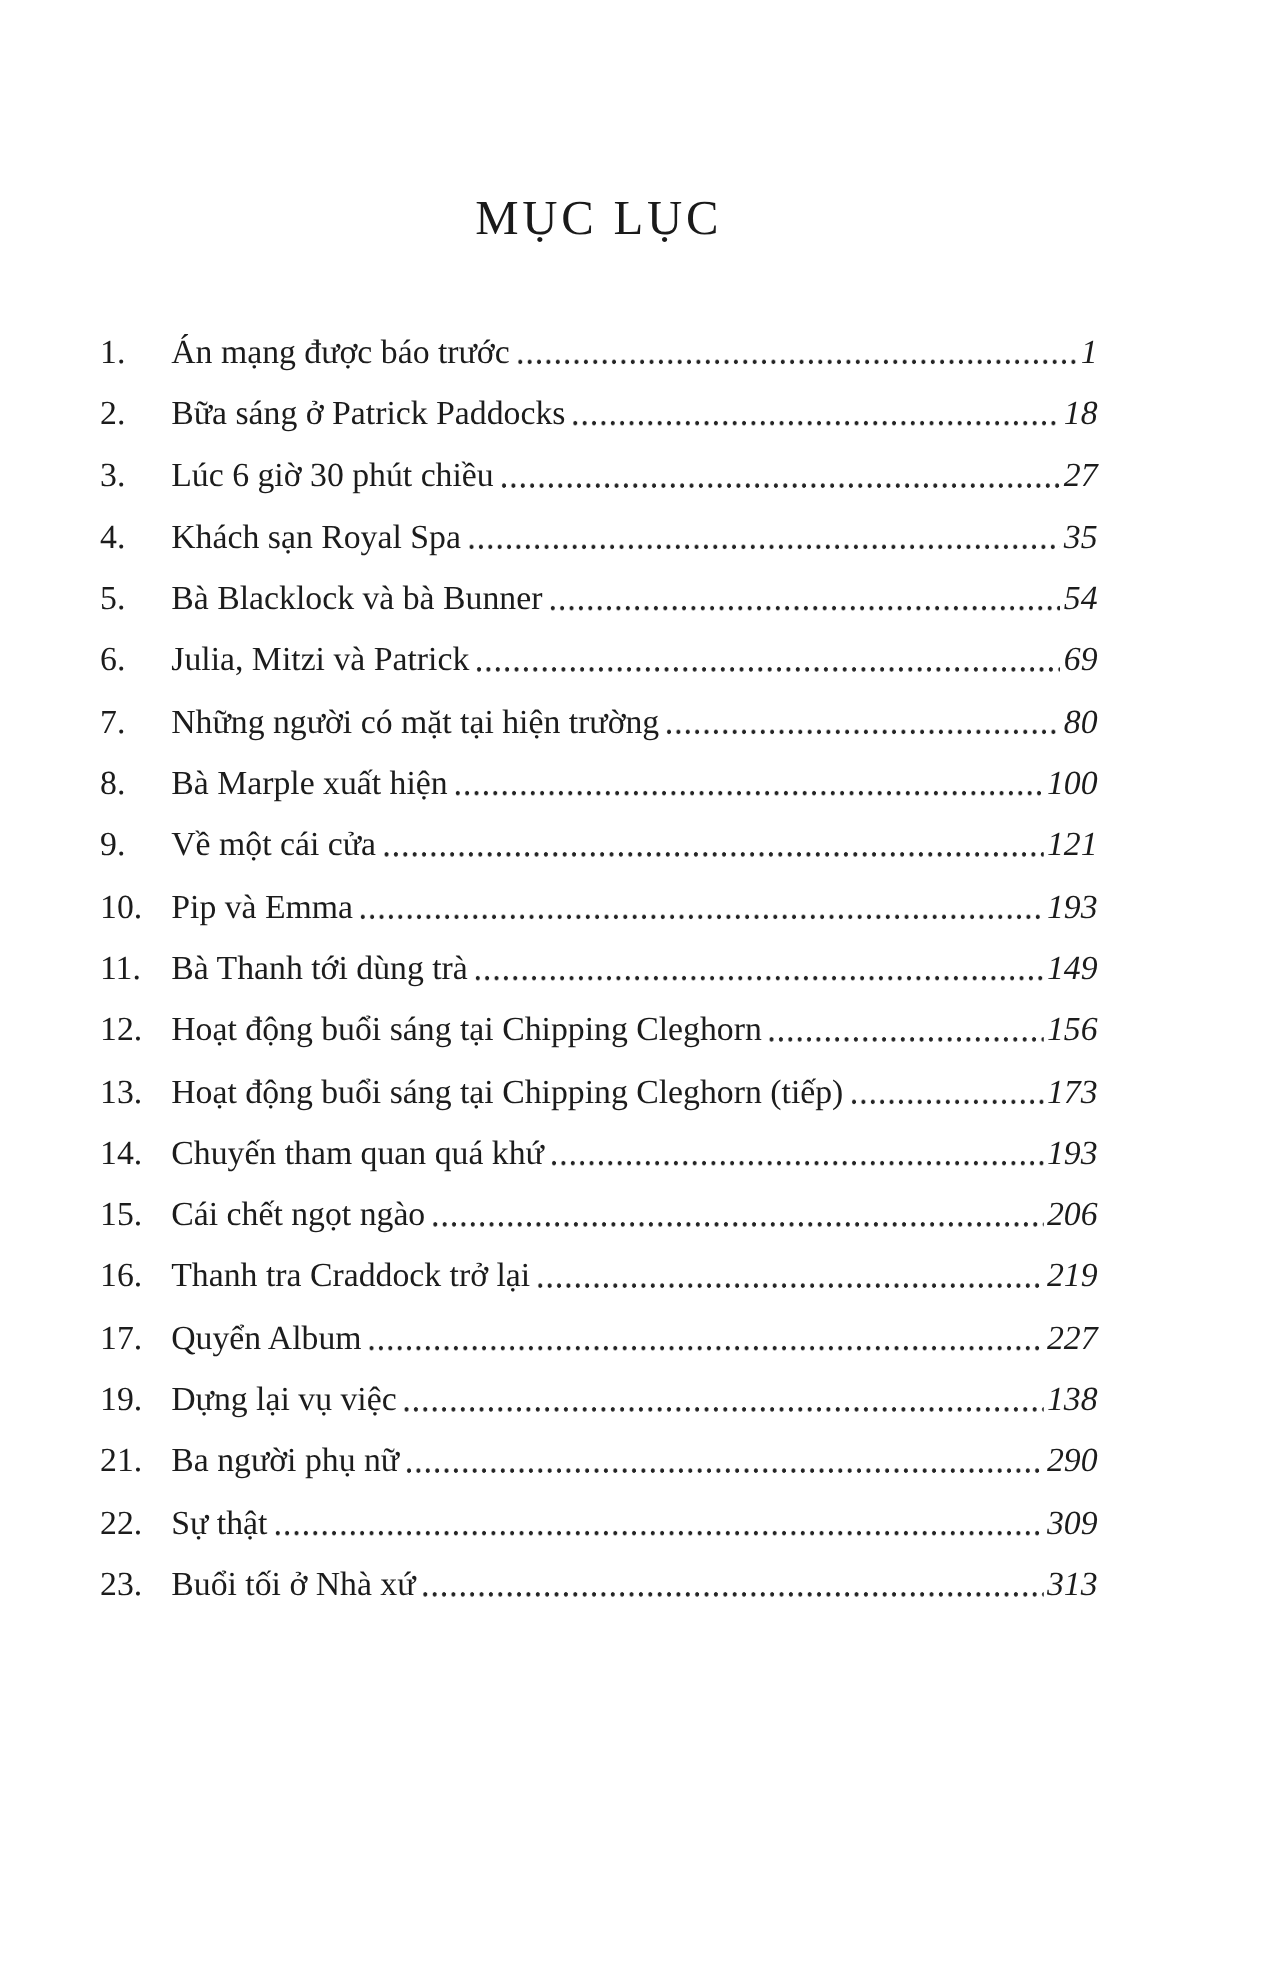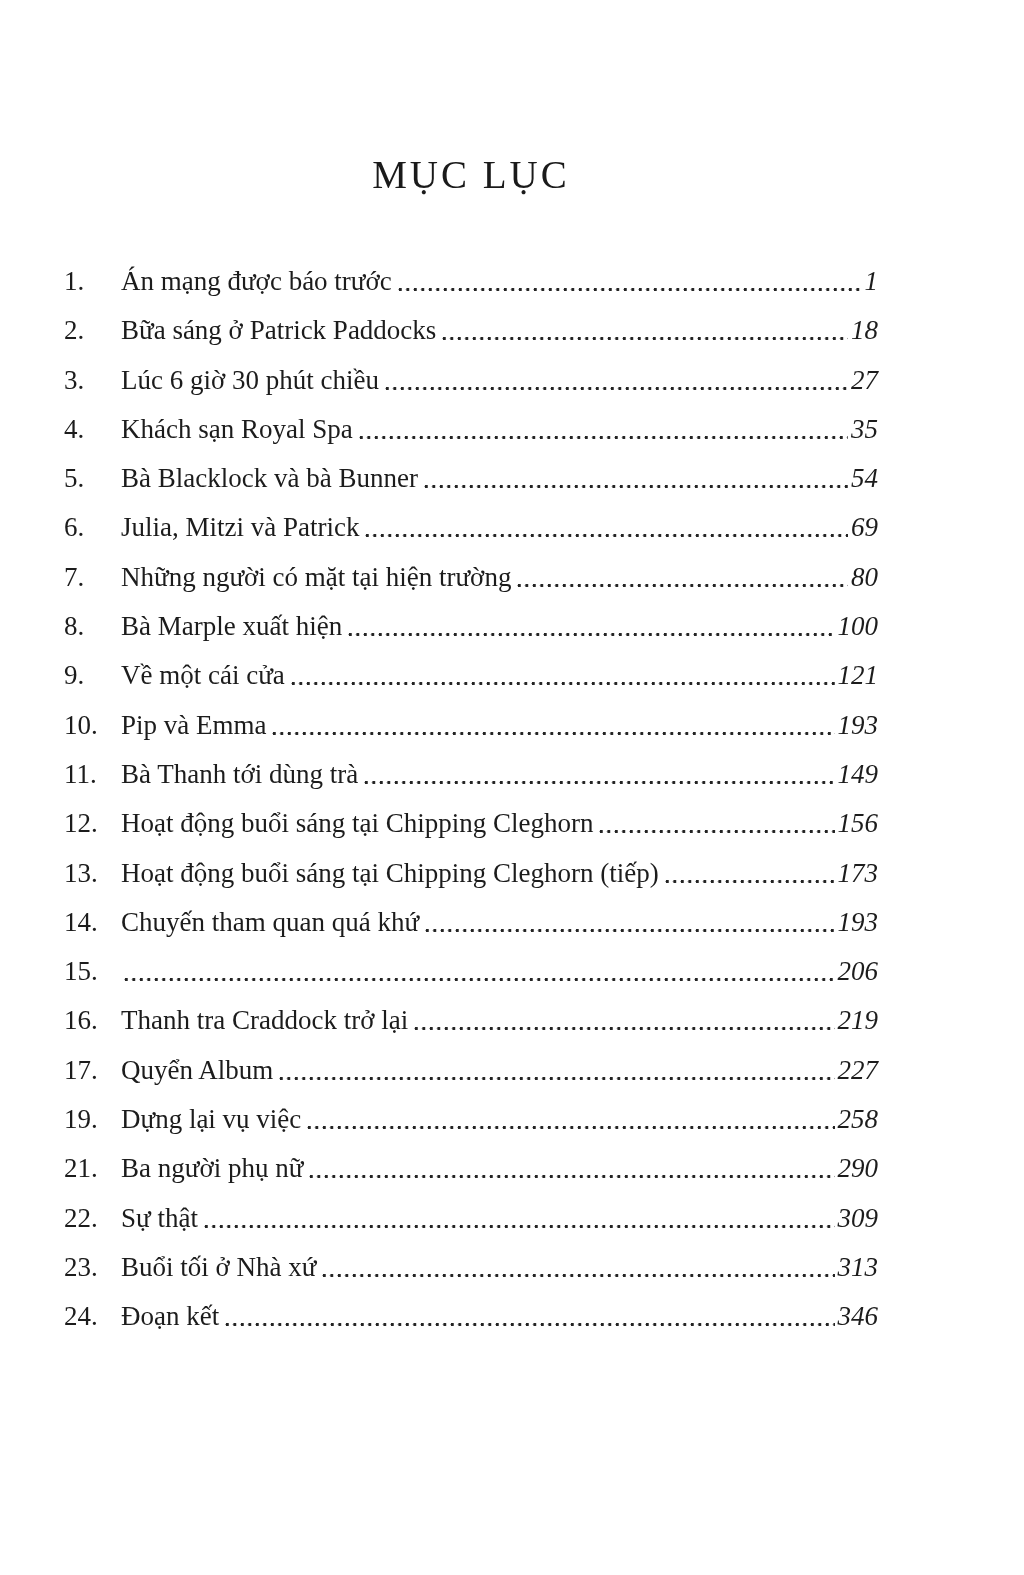--- a/index.html
+++ b/index.html
@@ -8,21 +8,21 @@
     background: #ffffff;
   }
   .page {
     position: relative;
     width: 1024px;
     height: 1575px;
     background: #ffffff;
     font-family: "Liberation Serif", "DejaVu Serif", serif;
     color: #1c1c1c;
     box-sizing: border-box;
-    padding: 152px 146px 0 64px;
+    padding: 152px 146px 0 80px;
     overflow: hidden;
   }
   .toc-title {
     text-align: center;
     font-size: 39px;
     font-weight: 400;
     letter-spacing: 3px;
     margin: 0 0 68px 0;
     color: #1a1a1a;
   }
@@ -161,20 +161,21 @@
 
   <div class="row">
     <span class="num">14.</span>
     <span class="title">Chuyến tham quan quá khứ</span>
     <span class="dots"></span>
     <span class="pg">193</span>
   </div>
 
   <div class="row">
     <span class="num">15.</span>
+    <span class="title">Cái chết ngọt ngào</span>
     <span class="dots"></span>
     <span class="pg">206</span>
   </div>
 
   <div class="row">
     <span class="num">16.</span>
     <span class="title">Thanh tra Craddock trở lại</span>
     <span class="dots"></span>
     <span class="pg">219</span>
   </div>
@@ -184,21 +185,21 @@
     <span class="title">Quyển Album</span>
     <span class="dots"></span>
     <span class="pg">227</span>
   </div>
 
 
   <div class="row">
     <span class="num">19.</span>
     <span class="title">Dựng lại vụ việc</span>
     <span class="dots"></span>
-    <span class="pg">258</span>
+    <span class="pg">138</span>
   </div>
 
 
   <div class="row">
     <span class="num">21.</span>
     <span class="title">Ba người phụ nữ</span>
     <span class="dots"></span>
     <span class="pg">290</span>
   </div>
 
@@ -209,20 +210,14 @@
     <span class="pg">309</span>
   </div>
 
   <div class="row">
     <span class="num">23.</span>
     <span class="title">Buổi tối ở Nhà xứ</span>
     <span class="dots"></span>
     <span class="pg">313</span>
   </div>
 
-  <div class="row">
-    <span class="num">24.</span>
-    <span class="title">Đoạn kết</span>
-    <span class="dots"></span>
-    <span class="pg">346</span>
-  </div>
 </div>
 </div>
 
 </body></html>

